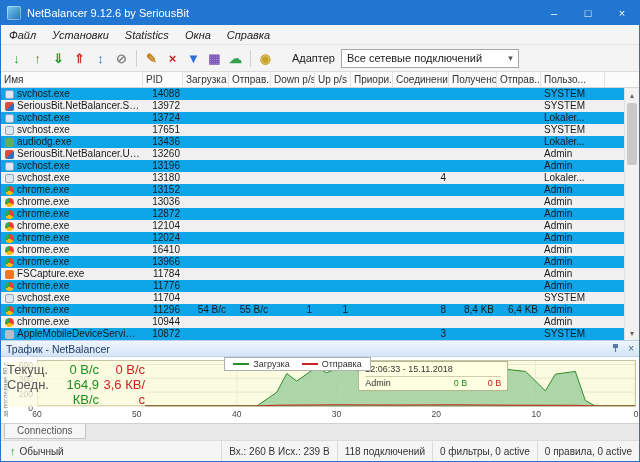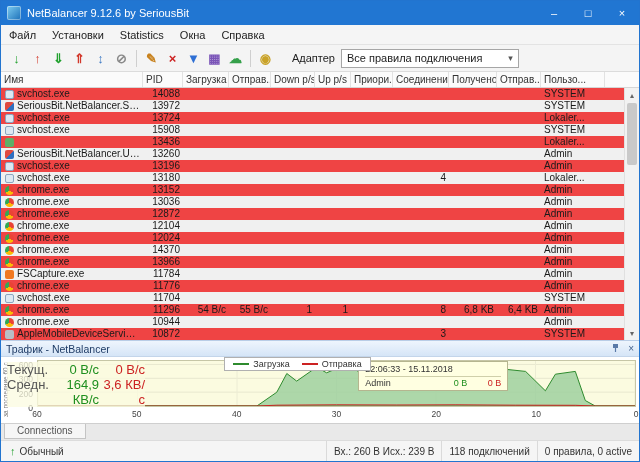--- a/index.html
+++ b/index.html
@@ -6,34 +6,34 @@
   body { margin: 0; font-family: "Liberation Sans", sans-serif; background: #ffffff; }
   .window { width: 640px; height: 462px; border: 1px solid #2274cf; display: flex; flex-direction: column; background: #fff; overflow: hidden; cursor: default; }
 
   
   .titlebar { flex: 0 0 24px; background: #2176d2; display: flex; align-items: center; color: #fff; font-size: 11px; padding-left: 6px; }
   .appicon { width: 14px; height: 14px; border-radius: 2px; background: linear-gradient(135deg,#7ecdf2,#1b6fb8); margin-right: 6px; box-shadow: inset 0 0 0 1px rgba(255,255,255,.4); }
   .wbtns { margin-left: auto; display: flex; height: 100%; }
   .wbtn { width: 34px; display: flex; align-items: center; justify-content: center; font-size: 11px; color: #fff; }
 
   
-  .menubar { flex: 0 0 20px; background: #f5f5f5; display: flex; align-items: center; font-size: 11px; color: #222; border-bottom: 1px solid #e3e3e3; }
+  .menubar { flex: 0 0 20px; background: #f5f5f5; display: flex; align-items: center; font-size: 11px; color: #222; border-bottom: 1px solid #e3e3e3; font-style: italic; }
   .menu-item { padding: 0 8px; height: 100%; display: flex; align-items: center; }
 
   
   .toolbar { flex: 0 0 27px; background: #f4f4f4; display: flex; align-items: center; padding: 0 5px; border-bottom: 1px solid #dcdcdc; font-size: 11px; color: #222; }
   .toolbuttons { display: flex; align-items: center; }
   .tbtn { width: 21px; height: 21px; display: flex; align-items: center; justify-content: center; font-size: 13px; font-weight: bold; }
   .tsep { width: 1px; height: 17px; background: #cfcfcf; margin: 0 4px; }
   .adapter-label { margin-left: 16px; margin-right: 6px; }
   .combo { width: 178px; height: 19px; background: #fff; border: 1px solid #a6a6a6; display: flex; align-items: center; font-size: 11px; padding-left: 5px; color: #222; }
   .combo-arrow { margin-left: auto; width: 15px; text-align: center; color: #555; font-size: 9px; }
 
   
-  .table { position: relative; flex: 0 0 268px; overflow: hidden; background: #ef4444; }
+  .table { position: relative; flex: 0 0 268px; overflow: hidden; background: #0ea5e9; }
   .thead { height: 16px; display: flex; background: #fbfbfb; border-bottom: 1px solid #d6d6d6; font-size: 10px; color: #333; }
   .th { border-right: 1px solid #e2e2e2; padding: 0 3px; display: flex; align-items: center; overflow: hidden; white-space: nowrap; flex: 0 0 auto; }
   .th.fill { flex: 1 1 auto; border-right: none; }
   .tbody { height: 252px; overflow: hidden; }
   .tr { height: 12px; display: flex; font-size: 10px; align-items: center; color: #1a1a1a; }
   .tr:nth-child(even) { background: #f0f0f0; }
   .td { padding: 0 3px; overflow: hidden; white-space: nowrap; flex: 0 0 auto; height: 12px; line-height: 12px; }
   .td.num { text-align: right; }
   .td.namecell { display: flex; align-items: center; }
   .ntext { flex: 1; overflow: hidden; text-overflow: ellipsis; white-space: nowrap; }
@@ -122,21 +122,21 @@
         <span class="tbtn" style="color: rgb(200, 130, 30);">✎</span>
         <span class="tbtn" style="color: rgb(204, 34, 34);">×</span>
         <span class="tbtn" style="color: rgb(46, 111, 212);">▼</span>
         <span class="tbtn" style="color: rgb(122, 84, 184);">▦</span>
         <span class="tbtn" style="color: rgb(53, 160, 74);">☁</span>
         <span class="tsep"></span>
         <span class="tbtn" style="color: rgb(201, 162, 39);">◉</span>
       </span>
     <span class="adapter-label">Адаптер</span>
     <div class="combo">
-      <span>Все правила подключения</span>
+      <span>Все сетевые подключений</span>
       <span class="combo-arrow">▾</span>
     </div>
   </div>
 
   <div class="table">
     <div class="thead" id="thead">
         <div class="th" style="width: 142px;">Имя</div>
         <div class="th" style="width: 40px;">PID</div>
         <div class="th" style="width: 46px;">Загрузка</div>
         <div class="th" style="width: 42px;">Отправ...</div>
@@ -196,34 +196,35 @@
           <div class="td num" style="width: 56px;"></div>
           <div class="td num" style="width: 48px;"></div>
           <div class="td num" style="width: 44px;"></div>
           <div class="td" style="width: 64px;">Lokaler...</div>
         </div>
         <div class="tr">
           <div class="td namecell" style="width: 142px;">
             <span class="picon svchost-icon"></span>
             <span class="ntext">svchost.exe</span>
           </div>
-          <div class="td num" style="width: 40px;">15908</div>
+          <div class="td num" style="width: 40px;">17651</div>
           <div class="td num" style="width: 46px;"></div>
           <div class="td num" style="width: 42px;"></div>
           <div class="td num" style="width: 44px;"></div>
           <div class="td num" style="width: 36px;"></div>
           <div class="td num" style="width: 42px;"></div>
           <div class="td num" style="width: 56px;"></div>
           <div class="td num" style="width: 48px;"></div>
           <div class="td num" style="width: 44px;"></div>
           <div class="td" style="width: 64px;">SYSTEM</div>
         </div>
         <div class="tr">
           <div class="td namecell" style="width: 142px;">
             <span class="picon audiodg-icon"></span>
+            <span class="ntext">audiodg.exe</span>
           </div>
           <div class="td num" style="width: 40px;">13436</div>
           <div class="td num" style="width: 46px;"></div>
           <div class="td num" style="width: 42px;"></div>
           <div class="td num" style="width: 44px;"></div>
           <div class="td num" style="width: 36px;"></div>
           <div class="td num" style="width: 42px;"></div>
           <div class="td num" style="width: 56px;"></div>
           <div class="td num" style="width: 48px;"></div>
           <div class="td num" style="width: 44px;"></div>
@@ -355,21 +356,21 @@
           <div class="td num" style="width: 56px;"></div>
           <div class="td num" style="width: 48px;"></div>
           <div class="td num" style="width: 44px;"></div>
           <div class="td" style="width: 64px;">Admin</div>
         </div>
         <div class="tr">
           <div class="td namecell" style="width: 142px;">
             <span class="picon chrome-icon"></span>
             <span class="ntext">chrome.exe</span>
           </div>
-          <div class="td num" style="width: 40px;">14370</div>
+          <div class="td num" style="width: 40px;">16410</div>
           <div class="td num" style="width: 46px;"></div>
           <div class="td num" style="width: 42px;"></div>
           <div class="td num" style="width: 44px;"></div>
           <div class="td num" style="width: 36px;"></div>
           <div class="td num" style="width: 42px;"></div>
           <div class="td num" style="width: 56px;"></div>
           <div class="td num" style="width: 48px;"></div>
           <div class="td num" style="width: 44px;"></div>
           <div class="td" style="width: 64px;">Admin</div>
         </div>
@@ -442,21 +443,21 @@
             <span class="picon chrome-icon"></span>
             <span class="ntext">chrome.exe</span>
           </div>
           <div class="td num" style="width: 40px;">11296</div>
           <div class="td num" style="width: 46px;">54 В/с</div>
           <div class="td num" style="width: 42px;">55 В/с</div>
           <div class="td num" style="width: 44px;">1</div>
           <div class="td num" style="width: 36px;">1</div>
           <div class="td num" style="width: 42px;"></div>
           <div class="td num" style="width: 56px;">8</div>
-          <div class="td num" style="width: 48px;">6,8 KB</div>
+          <div class="td num" style="width: 48px;">8,4 KB</div>
           <div class="td num" style="width: 44px;">6,4 KB</div>
           <div class="td" style="width: 64px;">Admin</div>
         </div>
         <div class="tr">
           <div class="td namecell" style="width: 142px;">
             <span class="picon chrome-icon"></span>
             <span class="ntext">chrome.exe</span>
           </div>
           <div class="td num" style="width: 40px;">10944</div>
           <div class="td num" style="width: 46px;"></div>
@@ -574,17 +575,18 @@
   </div>
 
   <div class="statusbar">
     <span class="sb-mode">
       <span class="sb-arrow">↑</span>
       <span>Обычный</span>
     </span>
     <span class="sb-items" id="sbitems">
         <span class="sb-item">Вх.: 260 В   Исх.: 239 В</span>
         <span class="sb-item">118 подключений</span>
+        <span class="sb-item">0 фильтры, 0 active</span>
         <span class="sb-item">0 правила, 0 active</span>
       </span>
   </div>
 
 </div>
 
 </body></html>

